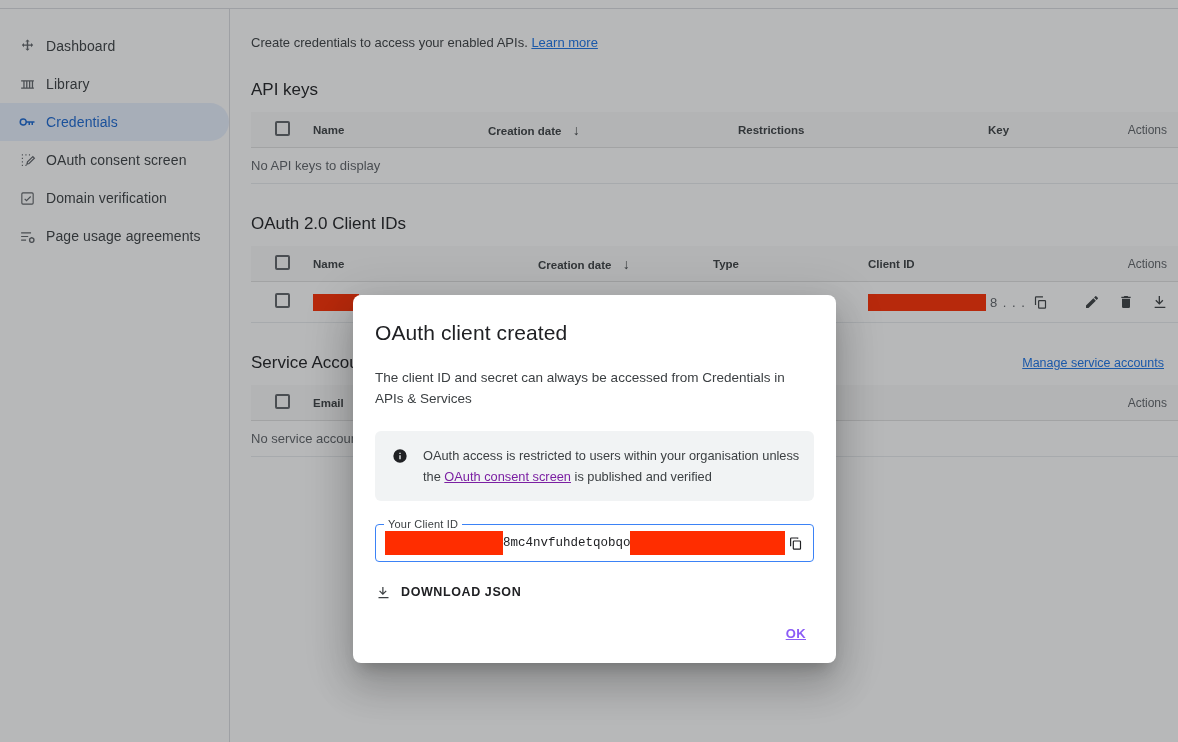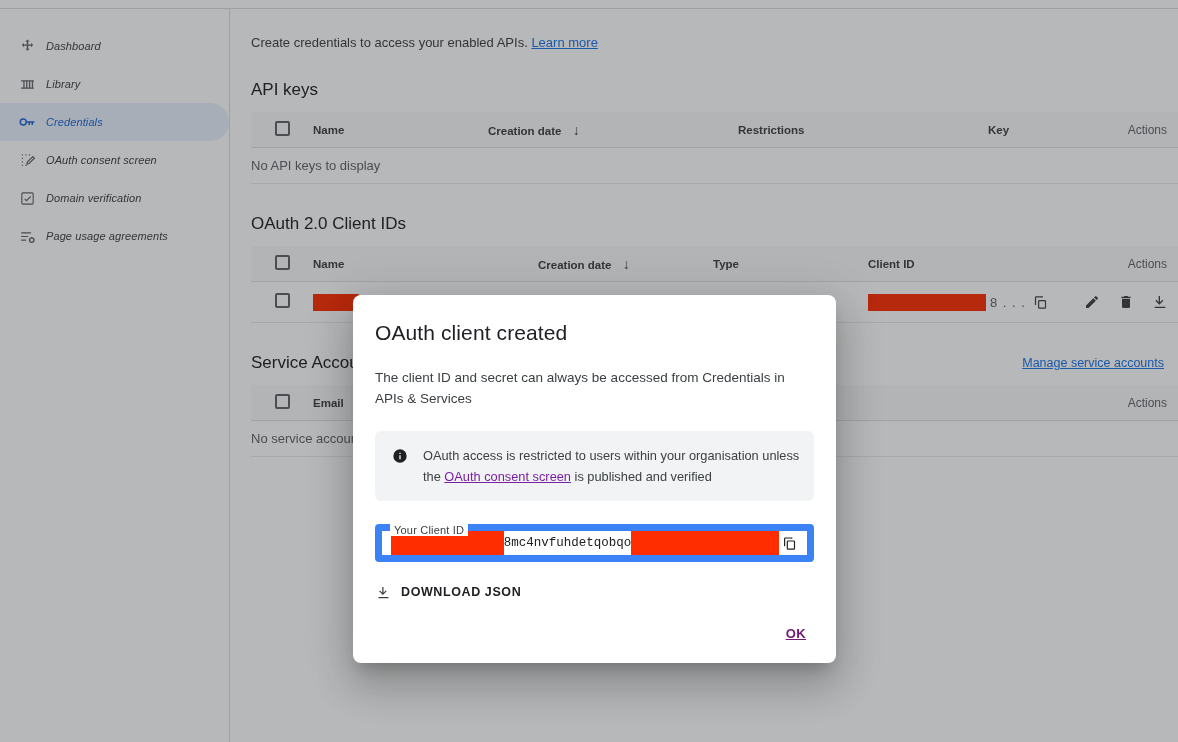--- a/index.html
+++ b/index.html
@@ -38,24 +38,23 @@
     padding-left: 8px;
     cursor: pointer;
     color: #3c4043;
   }
   .nav-item .nav-icon {
     width: 38px; min-width: 38px;
     display: flex; align-items: center; justify-content: center;
     color: #5f6368;
   }
   .nav-item .nav-label {
-    font-size: 11px;
+    font-size: 14px;
     letter-spacing: .1px;
     white-space: nowrap;
-    font-style: italic;
   }
   .nav-item.active {
     background: #e8f0fe;
     border-top-right-radius: 19px;
     border-bottom-right-radius: 19px;
   }
   .nav-item.active .nav-label { color: #1967d2; font-weight: 500; }
   .nav-item.active .nav-icon { color: #1967d2; }
 
   
@@ -182,21 +181,21 @@
   }
   .info-banner .info-text {
     font-size: 12.8px; color: #3c4043; line-height: 21px;
   }
   .info-banner .info-text a { color: #7b1fa2; text-decoration: underline; }
 
   
   .field {
     position: relative;
     height: 38px;
-    border: 7px solid #3b82f6;
+    border: 1px solid #3b82f6;
     border-radius: 4px;
     margin-bottom: 20px;
     display: flex; align-items: center;
     padding: 0 8px 0 9px;
     background: #fff;
   }
   .field.focused {
     border: 2px solid #1a73e8;
     padding: 0 7px 0 8px;
   }
@@ -232,21 +231,21 @@
   }
   .download-row .dl-label {
     font-size: 12.5px; font-weight: 700; color: #202124;
     letter-spacing: .6px;
   }
 
   .dlg-footer {
     position: absolute; right: 20px; bottom: 14px;
   }
   .ok-btn {
-    font-size: 13px; font-weight: 700; color: #701a75;
+    font-size: 13px; font-weight: 700; color: #8b5cf6;
     letter-spacing: .4px;
     padding: 8px 10px;
     cursor: pointer;
     background: none; border: none;
     font-family: "Liberation Sans", sans-serif;
     text-decoration: underline;
   }
 </style>
 </head>
 <body>

